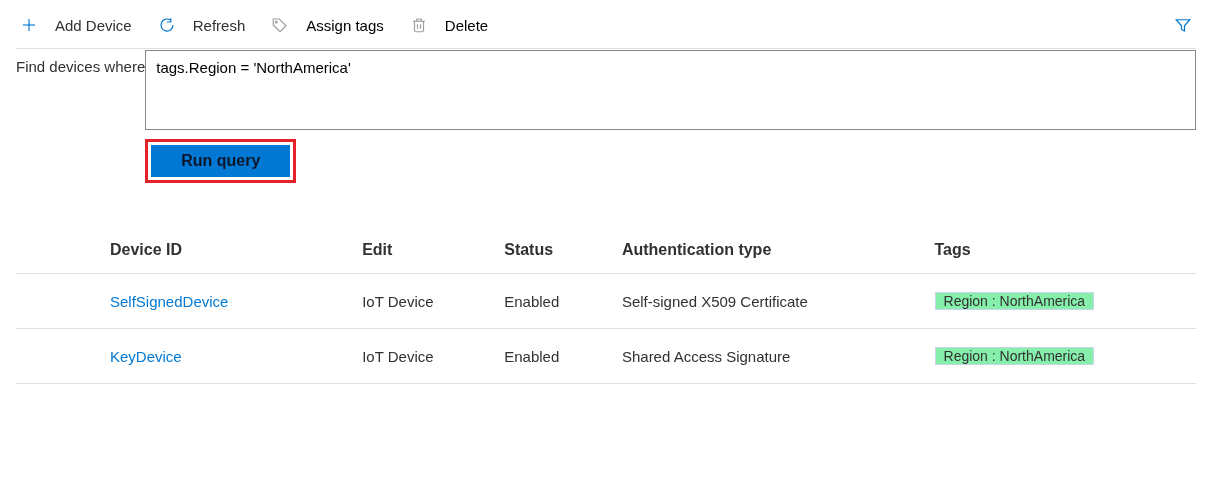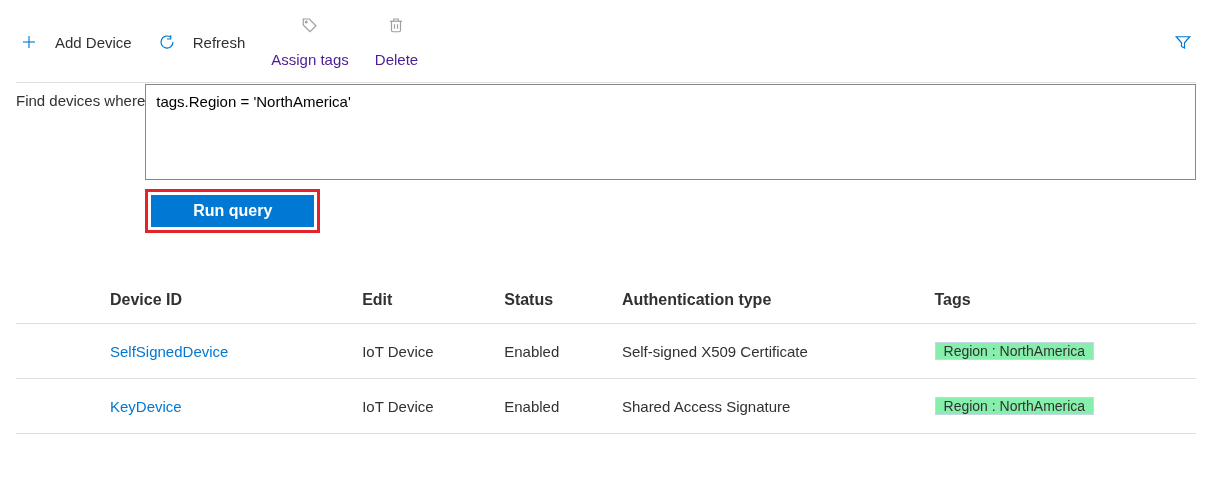--- a/index.html
+++ b/index.html
@@ -24,55 +24,55 @@
     align-items: center;
     gap: 17px;
     font-size: 15px;
     cursor: pointer;
     background: none;
     border: none;
     padding: 2px 4px;
   }
   .tool-btn.enabled { color: #323130; }
   .tool-btn.enabled svg { stroke: #0078d4; fill: none; }
-  .tool-btn.disabled { color: #4c1d95; cursor: default; flex-direction: column; }
+  .tool-btn.disabled { color: #000000; cursor: default; }
   .tool-btn.disabled svg { stroke: #a19f9d; fill: none; }
   .spacer { flex: 1; }
   .query-row {
     display: flex;
     align-items: flex-start;
     margin-top: 1px;
   }
   .query-label {
     font-size: 15px;
     padding-top: 8px;
   }
   .query-area { flex: 1; }
   .query-input {
     width: 100%;
-    height: 96px;
+    height: 80px;
     border: 1px solid #8a8886;
     padding: 8px 10px;
     font-size: 15px;
     font-family: inherit;
     resize: none;
   }
   .run-wrap {
     display: inline-block;
     border: 3px solid #e3222a;
     padding: 3px;
     margin-top: 6px;
   }
   .run-btn {
     background: #0078d4;
-    color: #ffffff;
+    color: #0f172a;
     border: none;
     font-size: 16px;
     font-weight: 600;
-    padding: 7px 42px;
+    padding: 7px 30px;
     cursor: pointer;
   }
   table {
     width: 100%;
     border-collapse: collapse;
     margin-top: 46px;
   }
   th {
     text-align: left;
     font-weight: 600;

